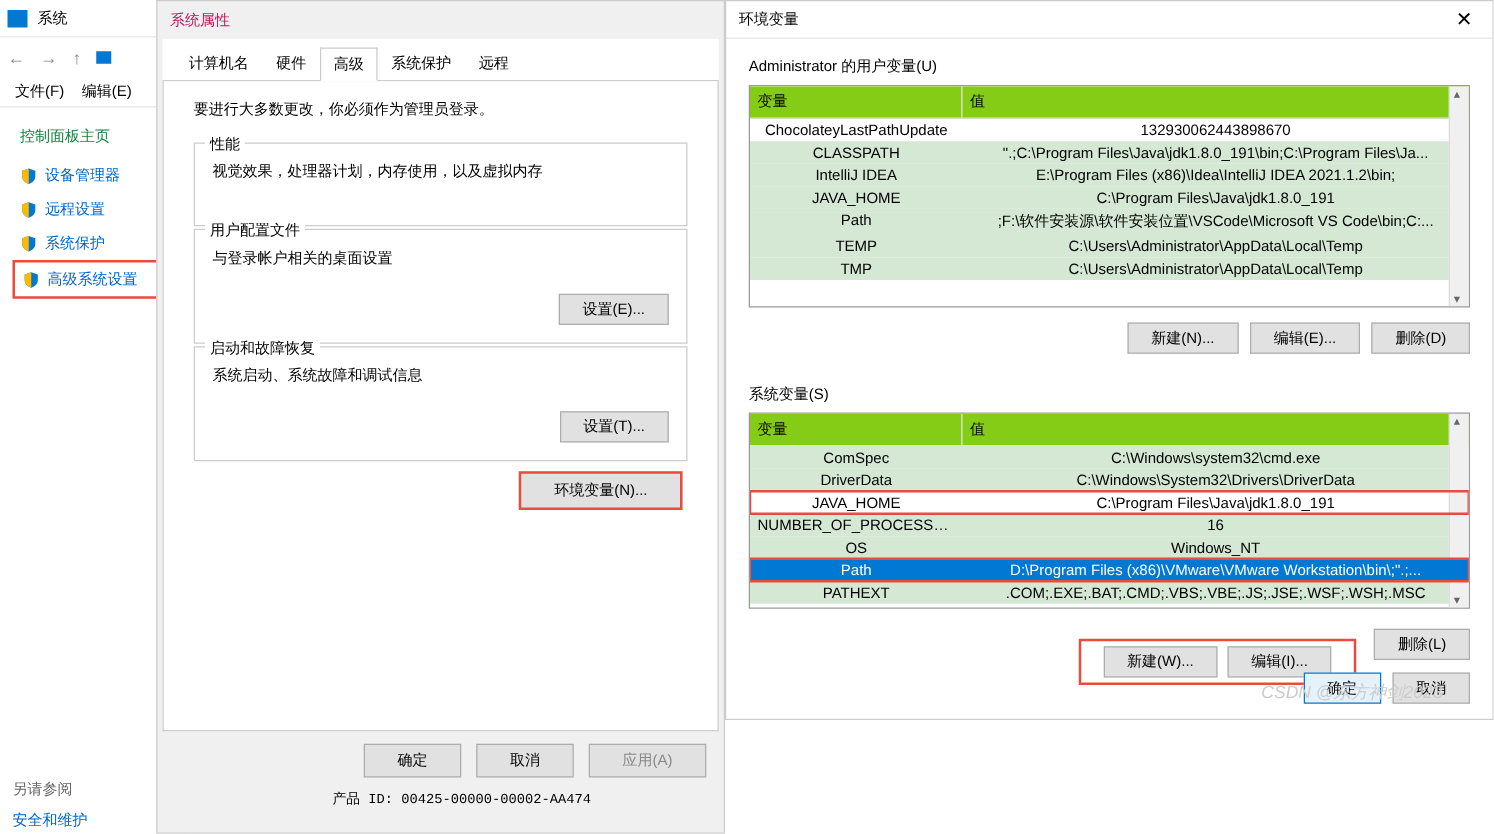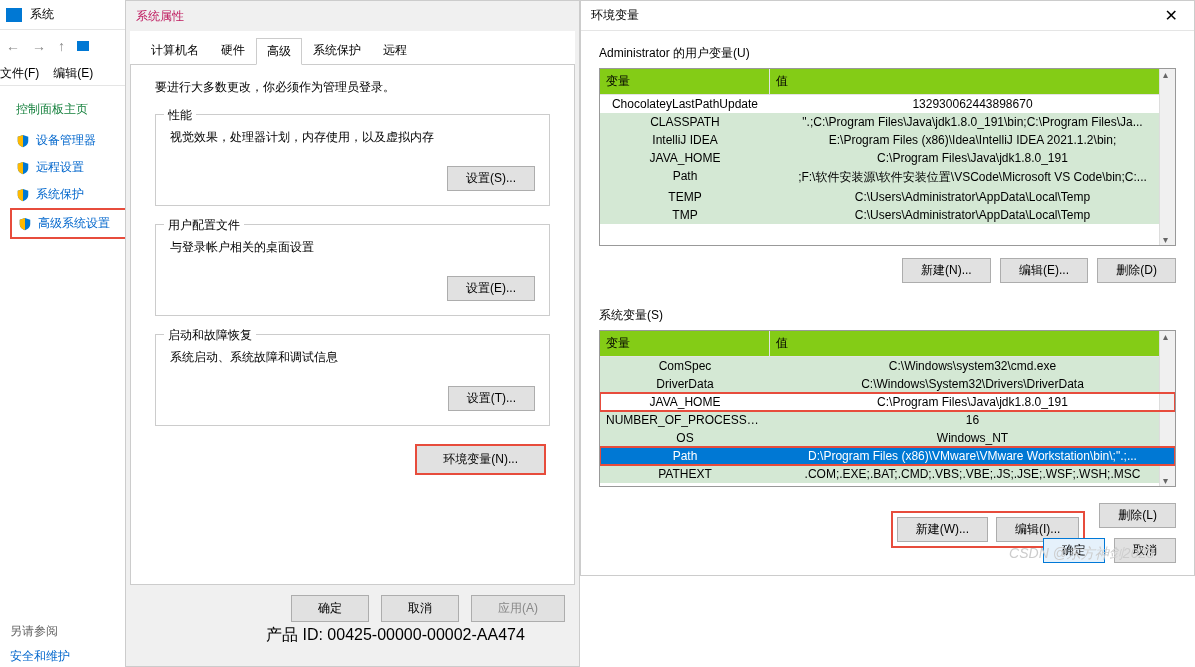--- a/index.html
+++ b/index.html
@@ -4,48 +4,48 @@
   <style>
     * { box-sizing: border-box; margin: 0; padding: 0; font-family: "Microsoft YaHei", "Segoe UI", sans-serif; font-size: 12px; }
     body { width: 1195px; height: 667px; background: #fff; position: relative; overflow: hidden; }
     
     
     .sys-window { position: absolute; left: 0; top: 0; width: 149px; height: 667px; background: #fff; border-right: 1px solid #e0e0e0; }
     .sys-titlebar { height: 30px; display: flex; align-items: center; padding: 0 6px; border-bottom: 1px solid #e5e5e5; }
     .sys-icon { width: 16px; height: 14px; background: #0078d4; margin-right: 8px; display: inline-block; }
     .sys-nav { height: 32px; display: flex; align-items: center; padding: 0 6px; gap: 12px; color: #888; }
     .nav-arrow { font-size: 14px; }
-    .sys-menu { height: 24px; display: flex; align-items: center; padding: 0 0; gap: 14px; border-bottom: 1px solid #e5e5e5; }
+    .sys-menu { height: 24px; display: flex; align-items: center; padding: 0 12px; gap: 14px; border-bottom: 1px solid #e5e5e5; }
     .sys-side { padding: 10px 0 0 10px; }
     .side-link { display: flex; align-items: center; padding: 5px 6px; color: #0066cc; gap: 6px; cursor: pointer; }
     .side-link.selected { border: 2px solid #e74c3c; }
     .side-header { color: #15803d; padding: 5px 6px; margin-bottom: 4px; }
     .shield { width: 14px; height: 14px; display: inline-block; }
     .shield svg { width: 14px; height: 14px; }
     .extra-links { margin-top: 380px; padding-left: 10px; }
     .extra-link { color: #0066cc; padding: 4px 0; }
     
     
     .props-dialog { position: absolute; left: 125px; top: 0; width: 455px; height: 667px; background: #f0f0f0; border: 1px solid #ccc; }
     .props-title { height: 30px; padding: 0 10px; display: flex; align-items: center; color: #be185d; }
     .props-tabs { display: flex; padding: 6px 6px 0 10px; background: #fff; border-bottom: 1px solid #ccc; margin: 0 4px; }
     .tab { padding: 4px 10px; border: 1px solid transparent; cursor: pointer; }
     .tab.active { border: 1px solid #ccc; border-bottom: 1px solid #fff; background: #fff; position: relative; top: 1px; }
     .props-body { background: #fff; margin: 0 4px; padding: 14px 24px; border: 1px solid #ccc; border-top: none; height: 520px; }
     .note { margin-bottom: 18px; }
-    .group { border: 1px solid #ccc; padding: 14px; margin-bottom: 18px; position: relative; }
+    .group { border: 1px solid #ccc; padding: 14px; margin-bottom: 2px; position: relative; }
     .group-title { position: absolute; top: -8px; left: 8px; background: #fff; padding: 0 4px; }
     .group-desc { margin-bottom: 20px; }
     .btn-row { text-align: right; }
     .win-btn { padding: 3px 18px; border: 1px solid #adadad; background: #e1e1e1; cursor: pointer; margin-left: 6px; font-size: 12px; }
     .env-btn-wrap { text-align: right; padding-right: 4px; margin-top: 8px; }
     .env-btn-wrap .win-btn { border: 2px solid #e74c3c; padding: 5px 26px; }
     .props-bottom { position: absolute; bottom: 44px; right: 14px; display: flex; gap: 6px; }
     .props-bottom .win-btn { padding: 4px 26px; }
-    .prod-id { position: absolute; bottom: 20px; left: 140px; font-size: 16px; }
+    .prod-id { position: absolute; bottom: 20px; left: 140px; font-size: 11px; font-family: Liberation Mono, monospace; }
     
     
     .env-dialog { position: absolute; left: 580px; top: 0; right: 0; height: 576px; background: #fff; border: 1px solid #ccc; }
     .env-title { height: 30px; padding: 0 10px; display: flex; align-items: center; justify-content: space-between; border-bottom: 1px solid #e5e5e5; }
     .close-x { font-size: 16px; padding: 0 6px; cursor: pointer; }
     .env-body { padding: 14px 18px; }
     .env-section-label { margin-bottom: 6px; }
     
     .env-table { border: 1px solid #999; width: 100%; background: #fff; position: relative; }
     .env-table-head { display: flex; background: #84cc16; border-bottom: 1px solid #e3e3e3; }
@@ -58,21 +58,21 @@
     .env-row.blue { background: #0078d4; color: #fff; }
     .env-row.red-box { outline: 2px solid #e74c3c; outline-offset: -1px; position: relative; z-index: 2; }
     .td { padding: 2px 6px; overflow: hidden; white-space: nowrap; text-overflow: ellipsis; text-align: center; }
     .td.var { width: 170px; flex-shrink: 0; }
     .td.val { flex: 1; }
     .scroll-stub { position: absolute; right: 0; top: 0; bottom: 0; width: 16px; background: #f0f0f0; border-left: 1px solid #ddd; }
     .scroll-stub::before { content: "▴"; position: absolute; top: 0; left: 3px; font-size: 10px; color: #666; }
     .scroll-stub::after { content: "▾"; position: absolute; bottom: 0; left: 3px; font-size: 10px; color: #666; }
     
     .env-btns { text-align: right; margin: 12px 0 24px 0; }
-    .env-btns.red-group { display: inline-flex; border: 2px solid #e74c3c; padding: 4px 0; float: right; margin-right: 8px; }
+    .env-btns.red-group { display: inline-flex; border: 2px solid #e74c3c; padding: 4px 14px; float: right; margin-right: 8px; }
     .env-btns.red-group .win-btn { margin: 0 4px; }
     .after-red { float: right; margin-top: 4px; }
     .clearfix::after { content: ""; display: table; clear: both; }
     
     .env-bottom { position: absolute; bottom: 12px; right: 18px; }
     .env-bottom .win-btn.primary { border: 1px solid #0078d7; background: #e5f1fb; }
     .watermark { position: absolute; bottom: 12px; right: 40px; color: #ccc; font-size: 14px; font-style: italic; pointer-events: none; }
     
     .sys-table-wrap { height: 157px; position: relative; overflow: hidden; }
     .user-table-wrap { height: 178px; position: relative; overflow: hidden; }
@@ -139,21 +139,20 @@
     <div class="tab">硬件</div>
     <div class="tab active">高级</div>
     <div class="tab">系统保护</div>
     <div class="tab">远程</div>
   </div>
   <div class="props-body">
     <div class="note">要进行大多数更改，你必须作为管理员登录。</div>
     <div class="group">
       <span class="group-title">性能</span>
       <div class="group-desc">视觉效果，处理器计划，内存使用，以及虚拟内存</div>
-      <div class="btn-row"><button class="win-btn">设置(S)...</button></div>
     </div>
     <div class="group">
       <span class="group-title">用户配置文件</span>
       <div class="group-desc">与登录帐户相关的桌面设置</div>
       <div class="btn-row"><button class="win-btn">设置(E)...</button></div>
     </div>
     <div class="group">
       <span class="group-title">启动和故障恢复</span>
       <div class="group-desc">系统启动、系统故障和调试信息</div>
       <div class="btn-row"><button class="win-btn">设置(T)...</button></div>

